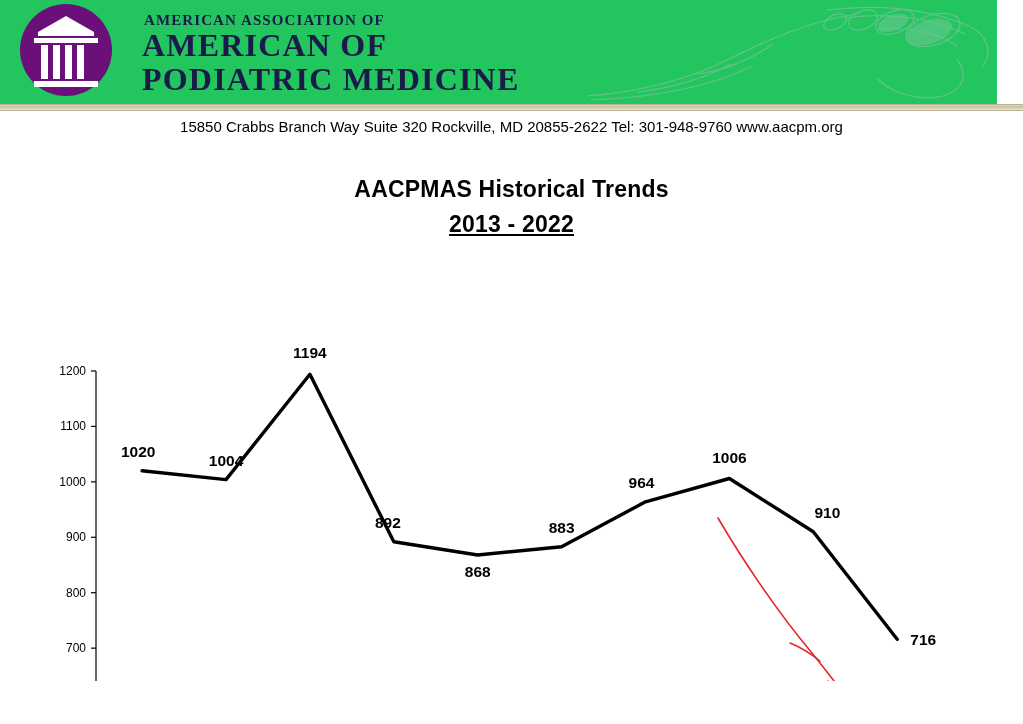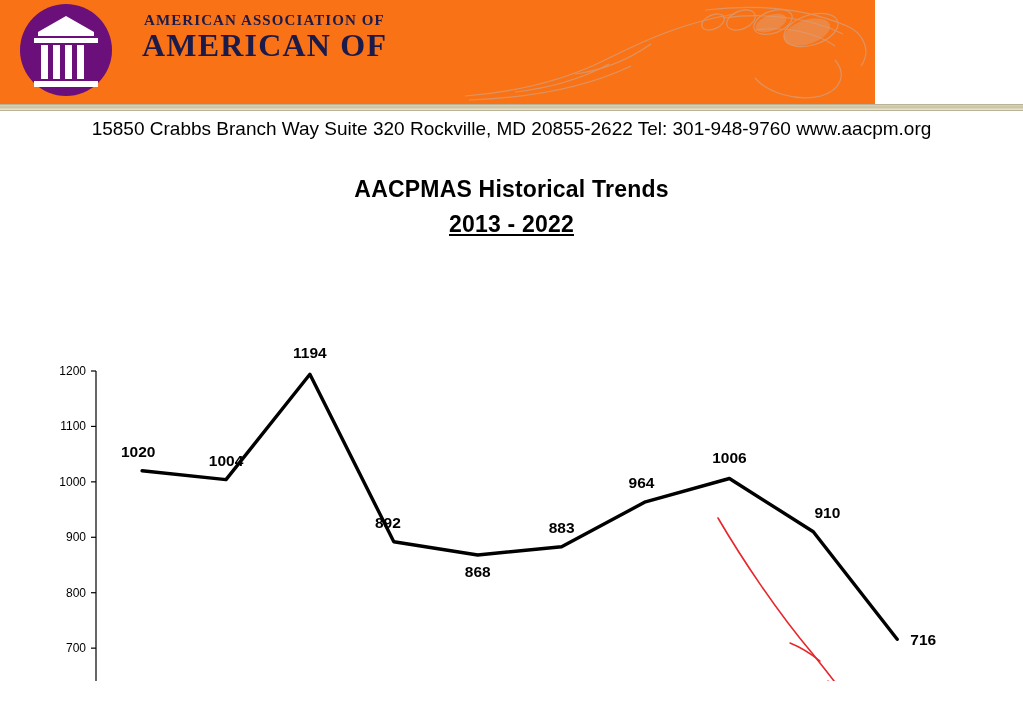--- a/index.html
+++ b/index.html
@@ -12,23 +12,23 @@
     height: 724px;
     font-family: "Liberation Sans", sans-serif;
     color: #000000;
     overflow: hidden;
     position: relative;
   }
 
   
   .header {
     position: relative;
-    width: 875px;
+    width: 997px;
     height: 104px;
-    background: #f97316;
+    background: #22c55e;
     overflow: hidden;
   }
   .header-watermark {
     position: absolute;
     right: 0;
     top: 0;
     width: 420px;
     height: 104px;
     overflow: hidden;
     opacity: 0.45;
@@ -73,21 +73,21 @@
     border-top: 1px solid #b9b296;
     border-bottom: 1px solid #b9b296;
     box-sizing: border-box;
   }
   .address {
     position: absolute;
     left: 0;
     top: 118px;
     width: 1023px;
     text-align: center;
-    font-size: 19px;
+    font-size: 15px;
     color: #000;
   }
 
   
   .chart-area {
     position: absolute;
     left: 0;
     top: 150px;
     width: 1023px;
     height: 570px;
@@ -168,20 +168,21 @@
         <rect x="69" y="43" width="7" height="34"></rect>
         <rect x="26" y="79" width="64" height="6"></rect>
       </g>
       <rect x="0" y="0" width="122" height="100" fill="none"></rect>
     </svg>
   </div>
 
   <div class="header-text">
     <div class="org-line1">AMERICAN ASSOCIATION OF</div>
     <div class="org-line2">AMERICAN OF</div>
+    <div class="org-line3">PODIATRIC MEDICINE</div>
   </div>
 </div>
 <div class="header-rule"></div>
 
 <div class="address">15850 Crabbs Branch Way Suite 320 Rockville, MD 20855-2622 Tel: 301-948-9760 www.aacpm.org</div>
 
 <div class="chart-area">
 
   <div class="chart-title">
     <span>AACPMAS Historical Trends</span>

